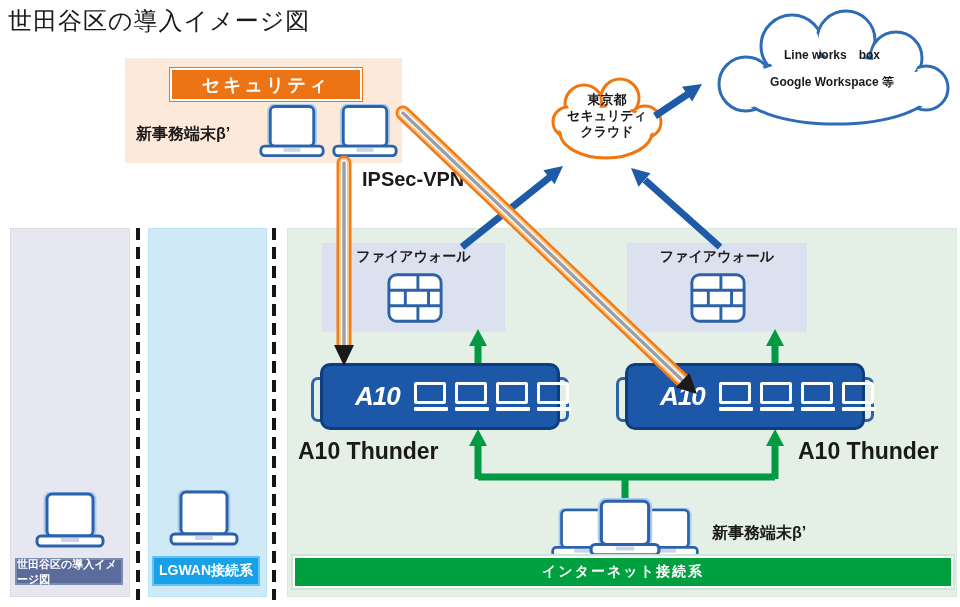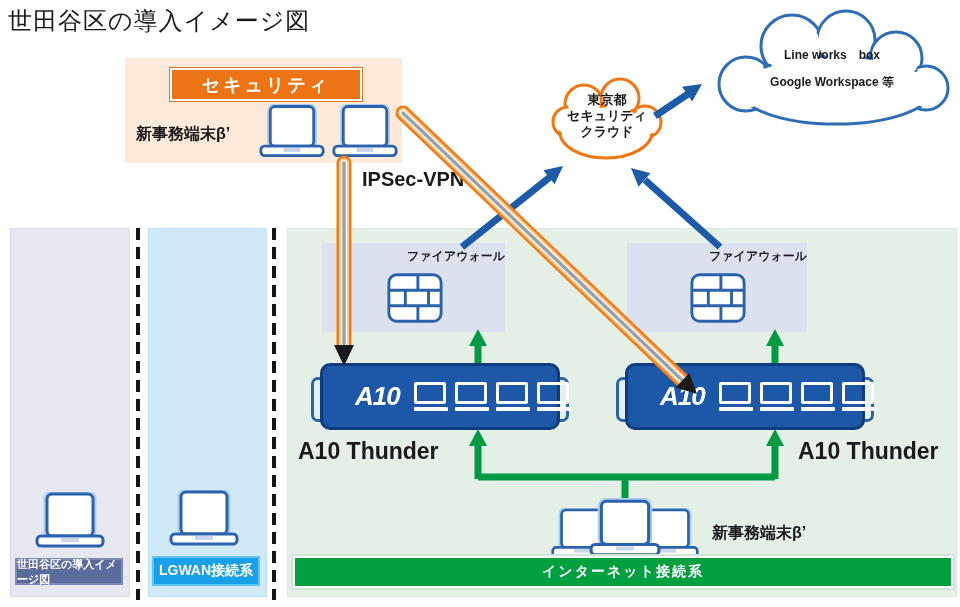--- a/index.html
+++ b/index.html
@@ -15,21 +15,21 @@
   
   .telework{left:125px;top:58px;width:277px;height:105px;background:#fce9d9;}
   .telework-hdr{left:45px;top:10px;width:188px;height:29px;background:#ed7414;border:2px solid #ffffff;
                 box-shadow:0 0 0 1px #ed7414;color:#fff;font-weight:bold;font-size:18px;letter-spacing:3px;
                 display:flex;align-items:center;justify-content:center;}
   .telework-lbl{left:11px;top:66px;font-size:16px;font-weight:bold;color:#1a1a1a;}
   
   .fwbox{background:#dce1ef;}
   .fw-left{left:322px;top:243px;width:183px;height:89px;}
   .fw-right{left:627px;top:243px;width:180px;height:89px;}
-  .fw-label{width:100%;text-align:right;top:5px;font-size:12px;font-weight:bold;color:#1a1a1a;}
+  .fw-label{width:100%;text-align:center;top:5px;font-size:14px;font-weight:bold;color:#1a1a1a;}
   
   .a10{width:240px;height:67px;}
   .a10-body{position:absolute;left:0;top:0;width:240px;height:67px;background:#1d57a8;border:3px solid #0d3d7c;
             border-radius:10px;box-sizing:border-box;display:flex;align-items:center;}
   .a10-ear{position:absolute;top:14px;width:15px;height:39px;border:3px solid #2b62a8;border-radius:7px;background:transparent;}
   .a10-logo{font-style:italic;font-weight:900;font-size:26px;color:#ffffff;margin-left:32px;letter-spacing:-1px;}
   .ports{display:flex;gap:7px;margin-left:14px;}
   .port .p-rect{width:26px;height:16px;border:3px solid #ffffff;border-radius:2px;}
   .port .p-bar{width:34px;height:4px;background:#ffffff;margin-top:3px;border-radius:1px;}
   .a10-label{font-size:23px;font-weight:bold;color:#1a1a1a;text-align:center;}

